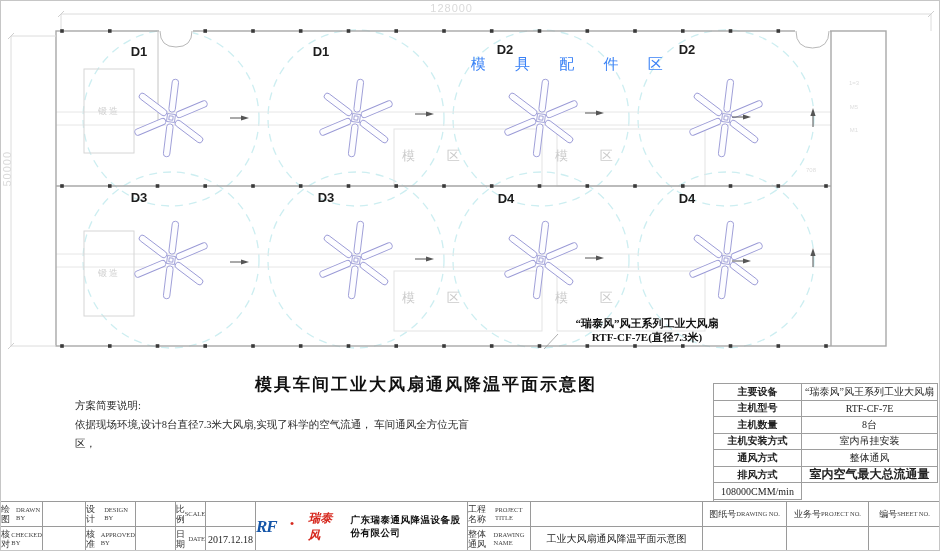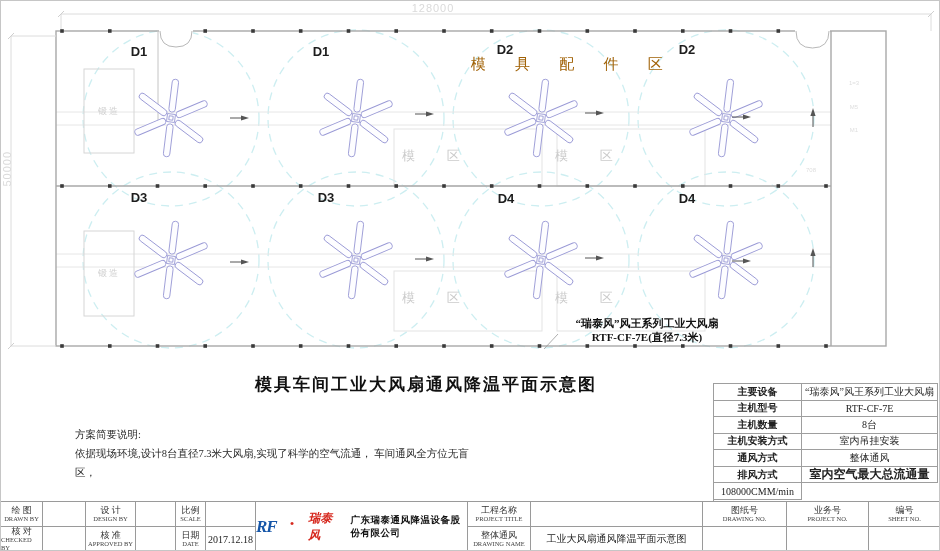--- a/index.html
+++ b/index.html
@@ -18,47 +18,47 @@
   .dim{stroke:#dcdcdc;fill:none;stroke-width:1;}
   .tick{stroke:#cfcfcf;stroke-width:1;}
   .leader{stroke:#999;stroke-width:.8;}
   .aircirc{fill:none;stroke:#cdeef1;stroke-width:1.3;stroke-dasharray:8 6;}
   .blade{fill:#fdfdff;stroke:#9a9ad6;stroke-width:.9;}
   .hub{fill:#fff;stroke:#8f8fd0;stroke-width:.8;}
   .arrow line{stroke:#555;stroke-width:1;}
   .arrow path{fill:#555;}
   .lbl{position:absolute;transform:translate(-50%,-50%);white-space:nowrap;}
   .dlabel{font-family:"Liberation Sans","DejaVu Sans",sans-serif;font-size:13px;font-weight:600;color:#1d1d1d;margin-left:8px;}
-  .zone-top{font-size:15px;color:#a16207;letter-spacing:.85em;}
+  .zone-top{font-size:15px;color:#3b82f6;letter-spacing:.85em;}
   .zone-mold{font-size:13px;color:#cbcbcb;letter-spacing:1.1em;}
   .zone-forge{font-size:9px;color:#cfcfcf;letter-spacing:2px;}
   .faint{font-family:"Liberation Sans",sans-serif;font-size:6px;color:#dedede;}
-  .dim-top{position:absolute;left:392px;top:1px;width:80px;text-align:center;color:#dadada;
+  .dim-top{position:absolute;left:392px;top:1px;width:80px;text-align:right;color:#dadada;
            font-family:"Liberation Sans",sans-serif;font-size:11px;letter-spacing:1px;}
   .dim-left{position:absolute;left:0px;top:150px;writing-mode:vertical-rl;transform:rotate(180deg);
             color:#dadada;font-family:"Liberation Sans",sans-serif;font-size:11px;letter-spacing:1px;}
   .annot{position:absolute;left:548px;top:315px;width:196px;text-align:center;
          font-weight:700;font-size:11px;line-height:14px;color:#111;}
   
   .main-title{position:absolute;left:240px;top:372px;width:370px;text-align:center;
               font-family:"Liberation Sans","DejaVu Sans",sans-serif;font-weight:700;
               font-size:17px;letter-spacing:2px;color:#111;}
-  .desc{position:absolute;left:74px;top:424px;width:412px;font-size:10.5px;line-height:19px;color:#2a2a2a;}
+  .desc{position:absolute;left:74px;top:395px;width:412px;font-size:10.5px;line-height:19px;color:#2a2a2a;}
   .spec{position:absolute;left:712px;top:382px;width:225px;height:118px;box-sizing:border-box;
         border-left:1px solid #9e9e9e;border-top:1px solid #9e9e9e;
         display:grid;grid-template-columns:88px 136px;grid-auto-rows:16.57px;}
   .spec .sc{border-right:1px solid #9e9e9e;border-bottom:1px solid #9e9e9e;
             display:flex;align-items:center;justify-content:center;font-size:10px;color:#222;
             overflow:hidden;white-space:nowrap;}
   .spec .sl{font-weight:600;}
   .spec .small{font-size:12px;}
   .tb{position:absolute;left:0;top:500px;width:940px;height:51px;box-sizing:border-box;
       display:grid;grid-template-columns:42px 43px 50px 40px 30px 50px 212px 63px 172px 84px 82px 72px;
       grid-template-rows:25px 25px;border-top:1px solid #9a9a9a;background:#fff;}
-  .tc{border-right:1px solid #9a9a9a;border-bottom:1px solid #9a9a9a;display:flex;flex-direction:column;
+  .tc{border-right:1px solid #9a9a9a;border-bottom:1px solid #9a9a9a;display:flex;
       align-items:center;justify-content:center;overflow:hidden;}
   .tc .zh{font-size:9px;line-height:10px;color:#333;}
   .tc .en{font-size:6.5px;line-height:8px;color:#444;}
   .tc.val{font-size:10px;color:#222;}
   .logo-cell{flex-direction:row;gap:16px;}
   .lmark{font-style:italic;font-weight:900;font-size:17px;color:#1656a8;letter-spacing:-1px;}
   .ldot{color:#d6281e;font-size:13px;margin:0 -2px 6px -3px;}
   .lscript{font-style:italic;font-weight:700;font-size:12px;color:#d6281e;}
   .company{font-weight:700;font-size:9.5px;color:#111;letter-spacing:.5px;}
 </style>

